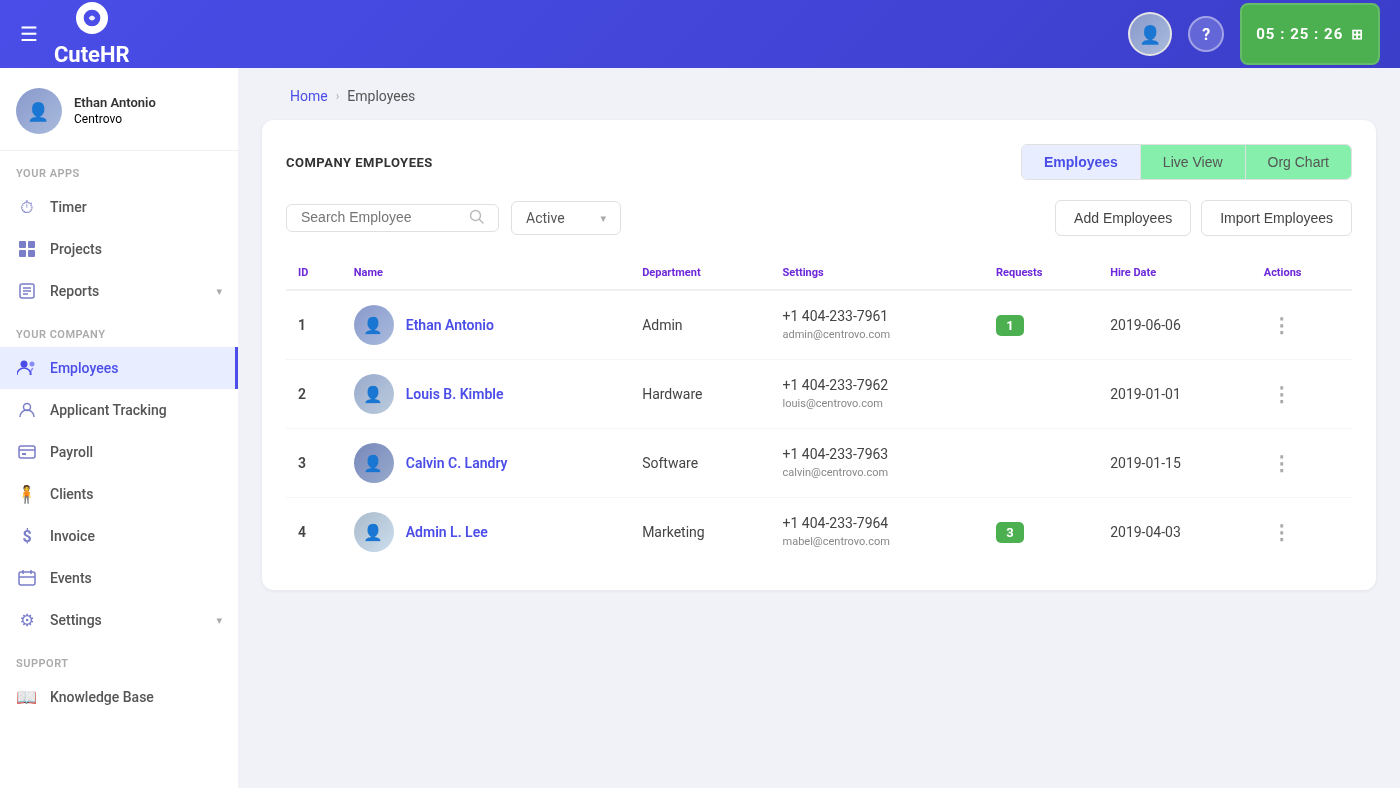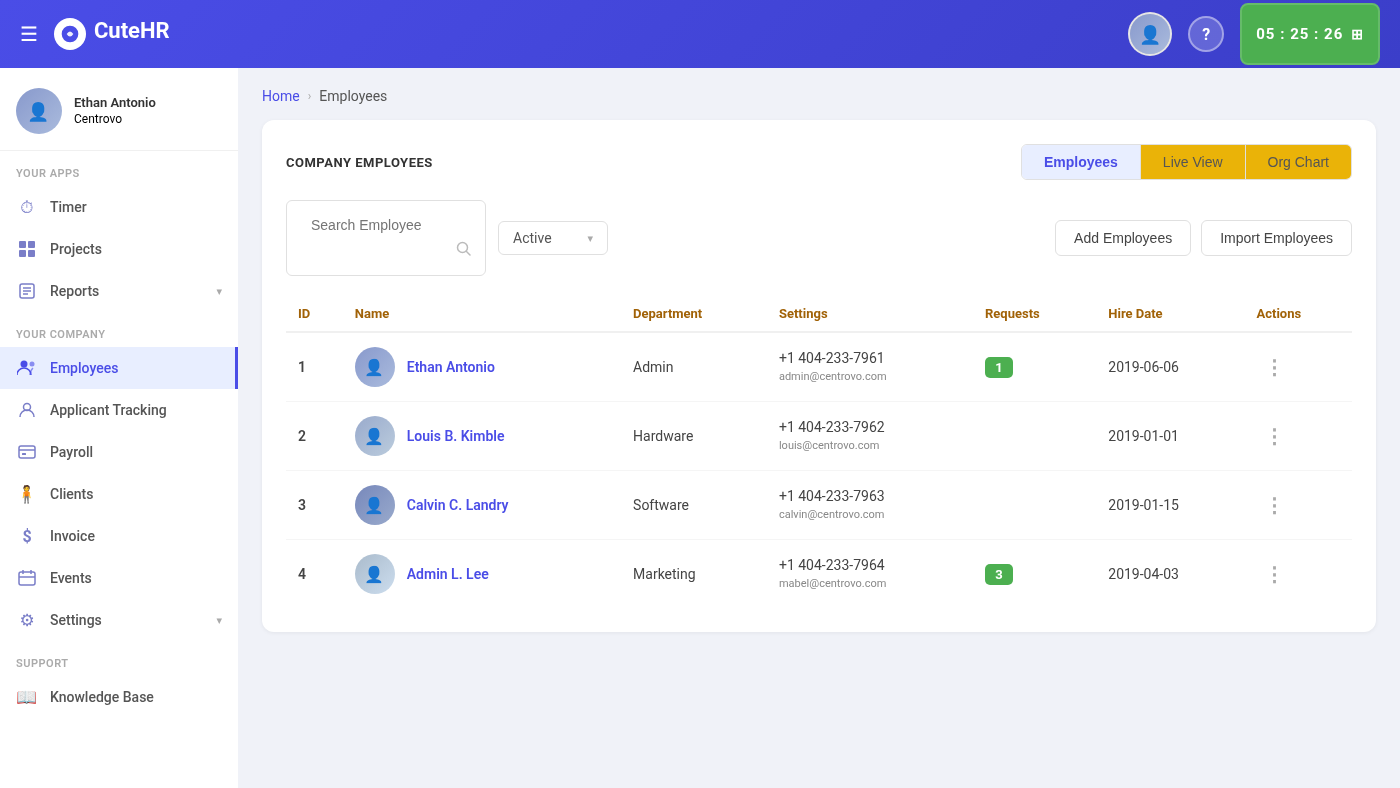--- a/index.html
+++ b/index.html
@@ -10,21 +10,21 @@
       background: linear-gradient(135deg, #4a4de7 0%, #3b3ec9 100%);
       height: 68px;
       display: flex;
       align-items: center;
       justify-content: space-between;
       padding: 0 20px;
       flex-shrink: 0;
     }
     .topnav-left { display: flex; align-items: center; gap: 16px; }
     .hamburger-icon { color: white; font-size: 20px; cursor: pointer; }
-    .logo-area { display: flex; align-items: flex-start; gap: 8px; }
+    .logo-area { display: flex; align-items: center; gap: 8px; flex-direction: column; }
     .logo-icon { width: 32px; height: 32px; background: white; border-radius: 50%; display: flex; align-items: center; justify-content: center; }
     .logo-icon svg { width: 20px; height: 20px; fill: #4a4de7; }
     .logo-text { color: white; font-size: 22px; font-weight: 700; }
     .topnav-right { display: flex; align-items: center; gap: 16px; }
     .avatar-top { width: 44px; height: 44px; border-radius: 50%; background: #ccc; overflow: hidden; border: 2px solid rgba(255,255,255,0.5); }
     .avatar-top-img { width: 100%; height: 100%; object-fit: cover; background: #8899cc; display: flex; align-items: center; justify-content: center; color: white; font-size: 18px; }
     .help-btn { width: 36px; height: 36px; border-radius: 50%; background: rgba(255,255,255,0.2); color: white; display: flex; align-items: center; justify-content: center; font-weight: 700; font-size: 16px; cursor: pointer; border: 2px solid rgba(255,255,255,0.4); }
     .timer-btn { background: #4caf50; border: 2px solid #66bb6a; border-radius: 8px; color: white; padding: 20px 14px; font-size: 15px; font-weight: 700; display: flex; align-items: center; gap: 8px; cursor: pointer; letter-spacing: 1px; }
 
     
@@ -46,47 +46,47 @@
     .sidebar-section-label { font-size: 11px; font-weight: 600; color: #aaa; text-transform: uppercase; padding: 16px 16px 6px 16px; letter-spacing: 0.5px; }
     .sidebar-item { display: flex; align-items: center; gap: 12px; padding: 10px 16px; cursor: pointer; color: #555; font-size: 14px; font-weight: 500; border-radius: 0; transition: background 0.15s; position: relative; }
     .sidebar-item.active { background: #e8eeff; color: #4a4de7; border-right: 3px solid #4a4de7; }
     .sidebar-item.active .sidebar-icon { color: #4a4de7; }
     .sidebar-icon { width: 22px; height: 22px; display: flex; align-items: center; justify-content: center; color: #7a7ec8; flex-shrink: 0; font-size: 17px; }
     .sidebar-chevron { margin-left: auto; font-size: 11px; color: #aaa; }
 
     
     .content { flex: 1; overflow-y: auto; padding: 20px 24px; background: #f0f2f8; }
     .breadcrumb { display: flex; align-items: center; gap: 8px; margin-bottom: 16px; font-size: 14px; }
-    .breadcrumb-home { color: #4a4de7; cursor: pointer; text-decoration: none; }
+    .breadcrumb-home { color: #4a4de7; cursor: pointer; text-decoration: none; margin-left: 28px; }
     .breadcrumb-sep { color: #aaa; font-size: 12px; }
     .breadcrumb-current { color: #555; }
 
     
     .card { background: white; border-radius: 12px; padding: 24px; box-shadow: 0 1px 4px rgba(0,0,0,0.06); }
     .card-header { display: flex; align-items: center; justify-content: space-between; margin-bottom: 20px; }
     .card-title { font-size: 13px; font-weight: 700; color: #333; letter-spacing: 0.5px; text-transform: uppercase; }
     .tab-group { display: flex; border: 1px solid #e0e0e0; border-radius: 6px; overflow: hidden; }
-    .tab-btn { padding: 9px 22px; font-size: 14px; font-weight: 500; cursor: pointer; background: #eab308; border: none; color: #555; border-right: 1px solid #e0e0e0; transition: background 0.15s; }
+    .tab-btn { padding: 9px 22px; font-size: 14px; font-weight: 500; cursor: pointer; background: #86efac; border: none; color: #555; border-right: 1px solid #e0e0e0; transition: background 0.15s; }
     .tab-btn:last-child { border-right: none; }
     .tab-btn.active { background: #e8eeff; color: #4a4de7; font-weight: 600; }
 
     
     .toolbar { display: flex; align-items: center; justify-content: space-between; margin-bottom: 20px; }
     .toolbar-left { display: flex; align-items: center; gap: 12px; }
-    .search-box { display: flex; align-items: flex-end; border: 1px solid #e0e0e0; border-radius: 6px; padding: 16px 14px; gap: 8px; background: white; min-width: 200px; flex-direction: column; }
+    .search-box { display: flex; align-items: flex-start; border: 1px solid #e0e0e0; border-radius: 6px; padding: 4px 14px; gap: 8px; background: white; min-width: 200px; }
     .search-input { border: none; outline: none; font-size: 14px; color: #999; background: transparent; width: 160px; }
     .search-icon-svg { color: #bbb; font-size: 14px; }
     .status-dropdown { display: flex; align-items: center; border: 1px solid #e0e0e0; border-radius: 6px; padding: 8px 14px; gap: 8px; background: white; font-size: 14px; color: #555; cursor: pointer; min-width: 110px; }
     .dropdown-arrow { margin-left: auto; font-size: 11px; color: #aaa; }
     .toolbar-right { display: flex; align-items: center; gap: 10px; }
     .btn-outline { padding: 9px 18px; border: 1px solid #e0e0e0; background: white; border-radius: 6px; font-size: 14px; font-weight: 500; color: #444; cursor: pointer; transition: background 0.15s; }
 
     
     .employee-table { width: 100%; border-collapse: collapse; }
-    .employee-table th { text-align: left; font-size: 13px; font-weight: 700; color: #a16207; padding: 10px 12px; border-bottom: 2px solid #f0f0f0; }
+    .employee-table th { text-align: left; font-size: 11px; font-weight: 700; color: #6d28d9; padding: 10px 12px; border-bottom: 2px solid #f0f0f0; }
     .employee-table td { padding: 14px 12px; border-bottom: 1px solid #f5f5f5; font-size: 14px; color: #444; vertical-align: middle; }
     .employee-table tr:last-child td { border-bottom: none; }
     .emp-id { font-weight: 600; color: #555; font-size: 14px; }
     .emp-name-cell { display: flex; align-items: center; gap: 12px; }
     .emp-avatar { width: 40px; height: 40px; border-radius: 50%; background: #ddd; flex-shrink: 0; overflow: hidden; }
     .emp-avatar-placeholder { width: 100%; height: 100%; display: flex; align-items: center; justify-content: center; font-size: 16px; color: #888; }
     .emp-name-link { color: #4a4de7; font-weight: 600; cursor: pointer; text-decoration: none; font-size: 14px; }
     .emp-dept { color: #444; font-size: 14px; }
     .emp-contact { line-height: 1.5; }
     .emp-phone { color: #444; font-size: 14px; }

